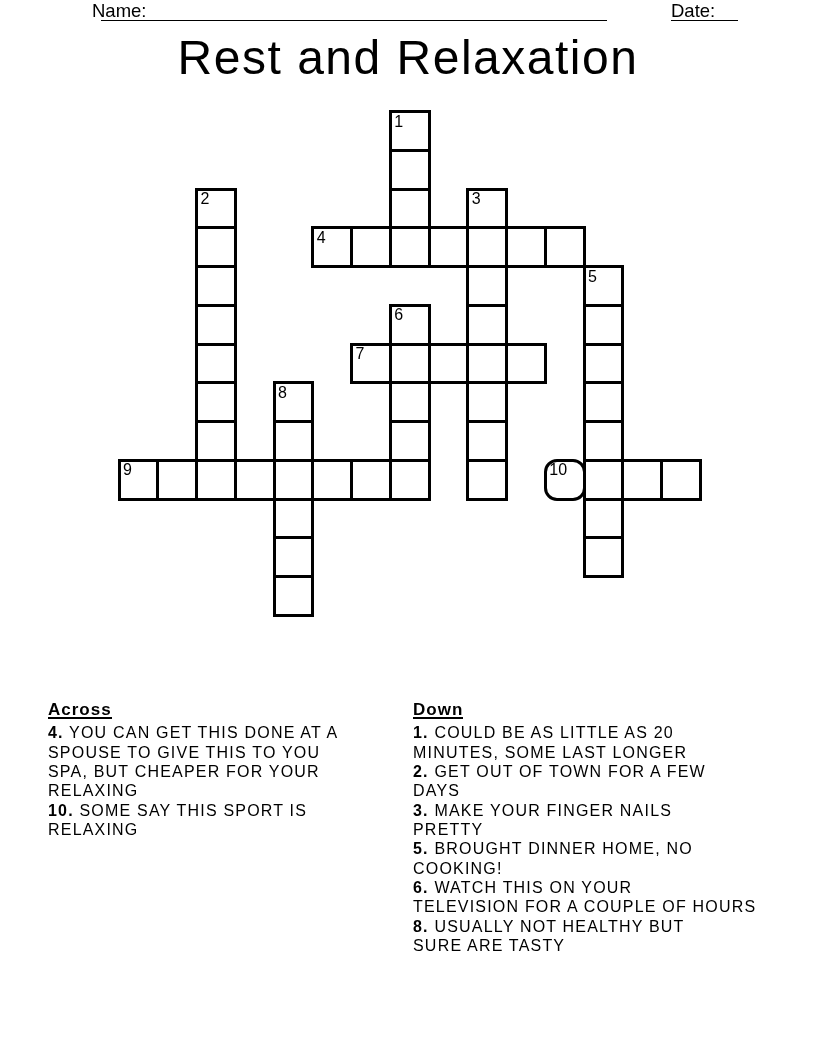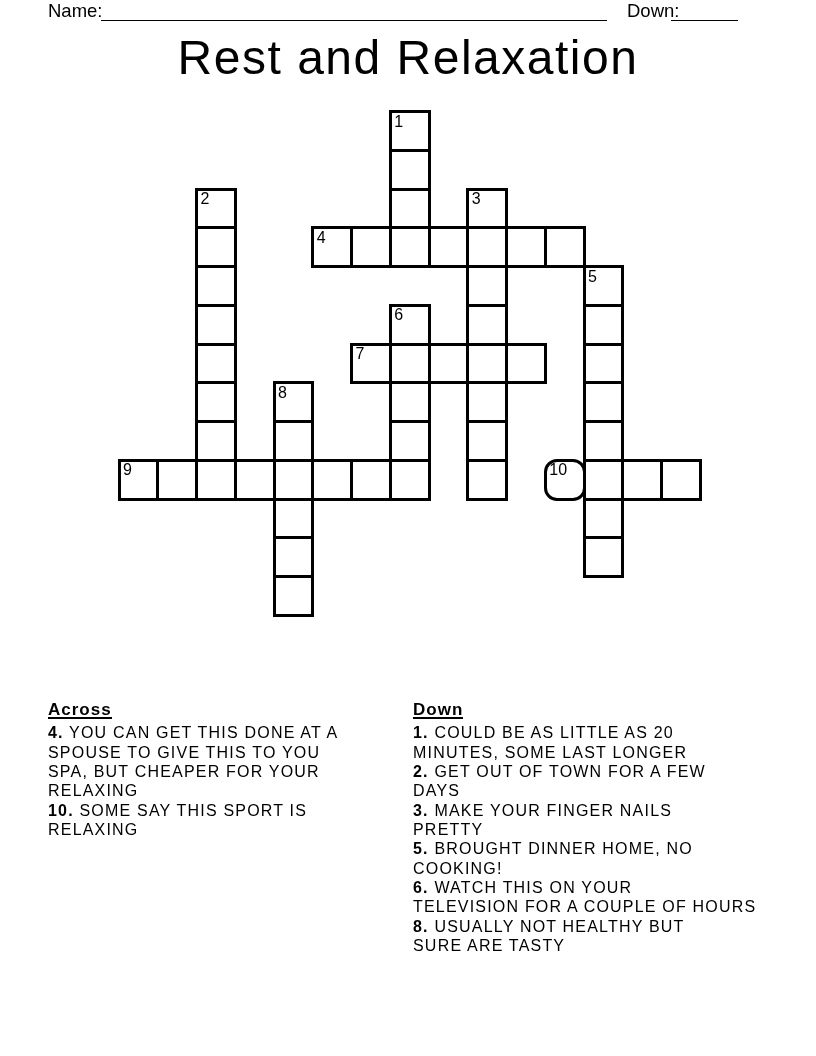--- a/index.html
+++ b/index.html
@@ -16,20 +16,21 @@
     color: #000000;
     overflow: hidden;
   }
   
   .hdr-label {
     position: absolute;
     top: 0;
     font-size: 18.5px;
     line-height: 22px;
     white-space: nowrap;
+    margin-left: 44px;
   }
   .name-label { left: 48px; }
   .date-label { left: 627px; }
   .fill-line {
     position: absolute;
     top: 0;
     height: 20px;
     border-bottom: 1.8px solid #000;
   }
   .name-line { left: 101px; width: 506px; }
@@ -98,21 +99,21 @@
   }
   .clue-line b { font-weight: bold; }
 </style>
 </head>
 <body>
 
 <div class="page">
 
   <div class="hdr-label name-label">Name:</div>
   <div class="fill-line name-line"></div>
-  <div class="hdr-label date-label">Down:</div>
+  <div class="hdr-label date-label">Date:</div>
   <div class="fill-line date-line"></div>
 
   <div class="title">Rest and Relaxation</div>
 
   <div class="grid">
       <div class="cell" style="left: 271.25px; top: 0px;">
         <span class="cellnum">1</span>
       </div>
       <div class="cell" style="left: 271.25px; top: 38.75px;"></div>
       <div class="cell" style="left: 271.25px; top: 77.5px;"></div>

